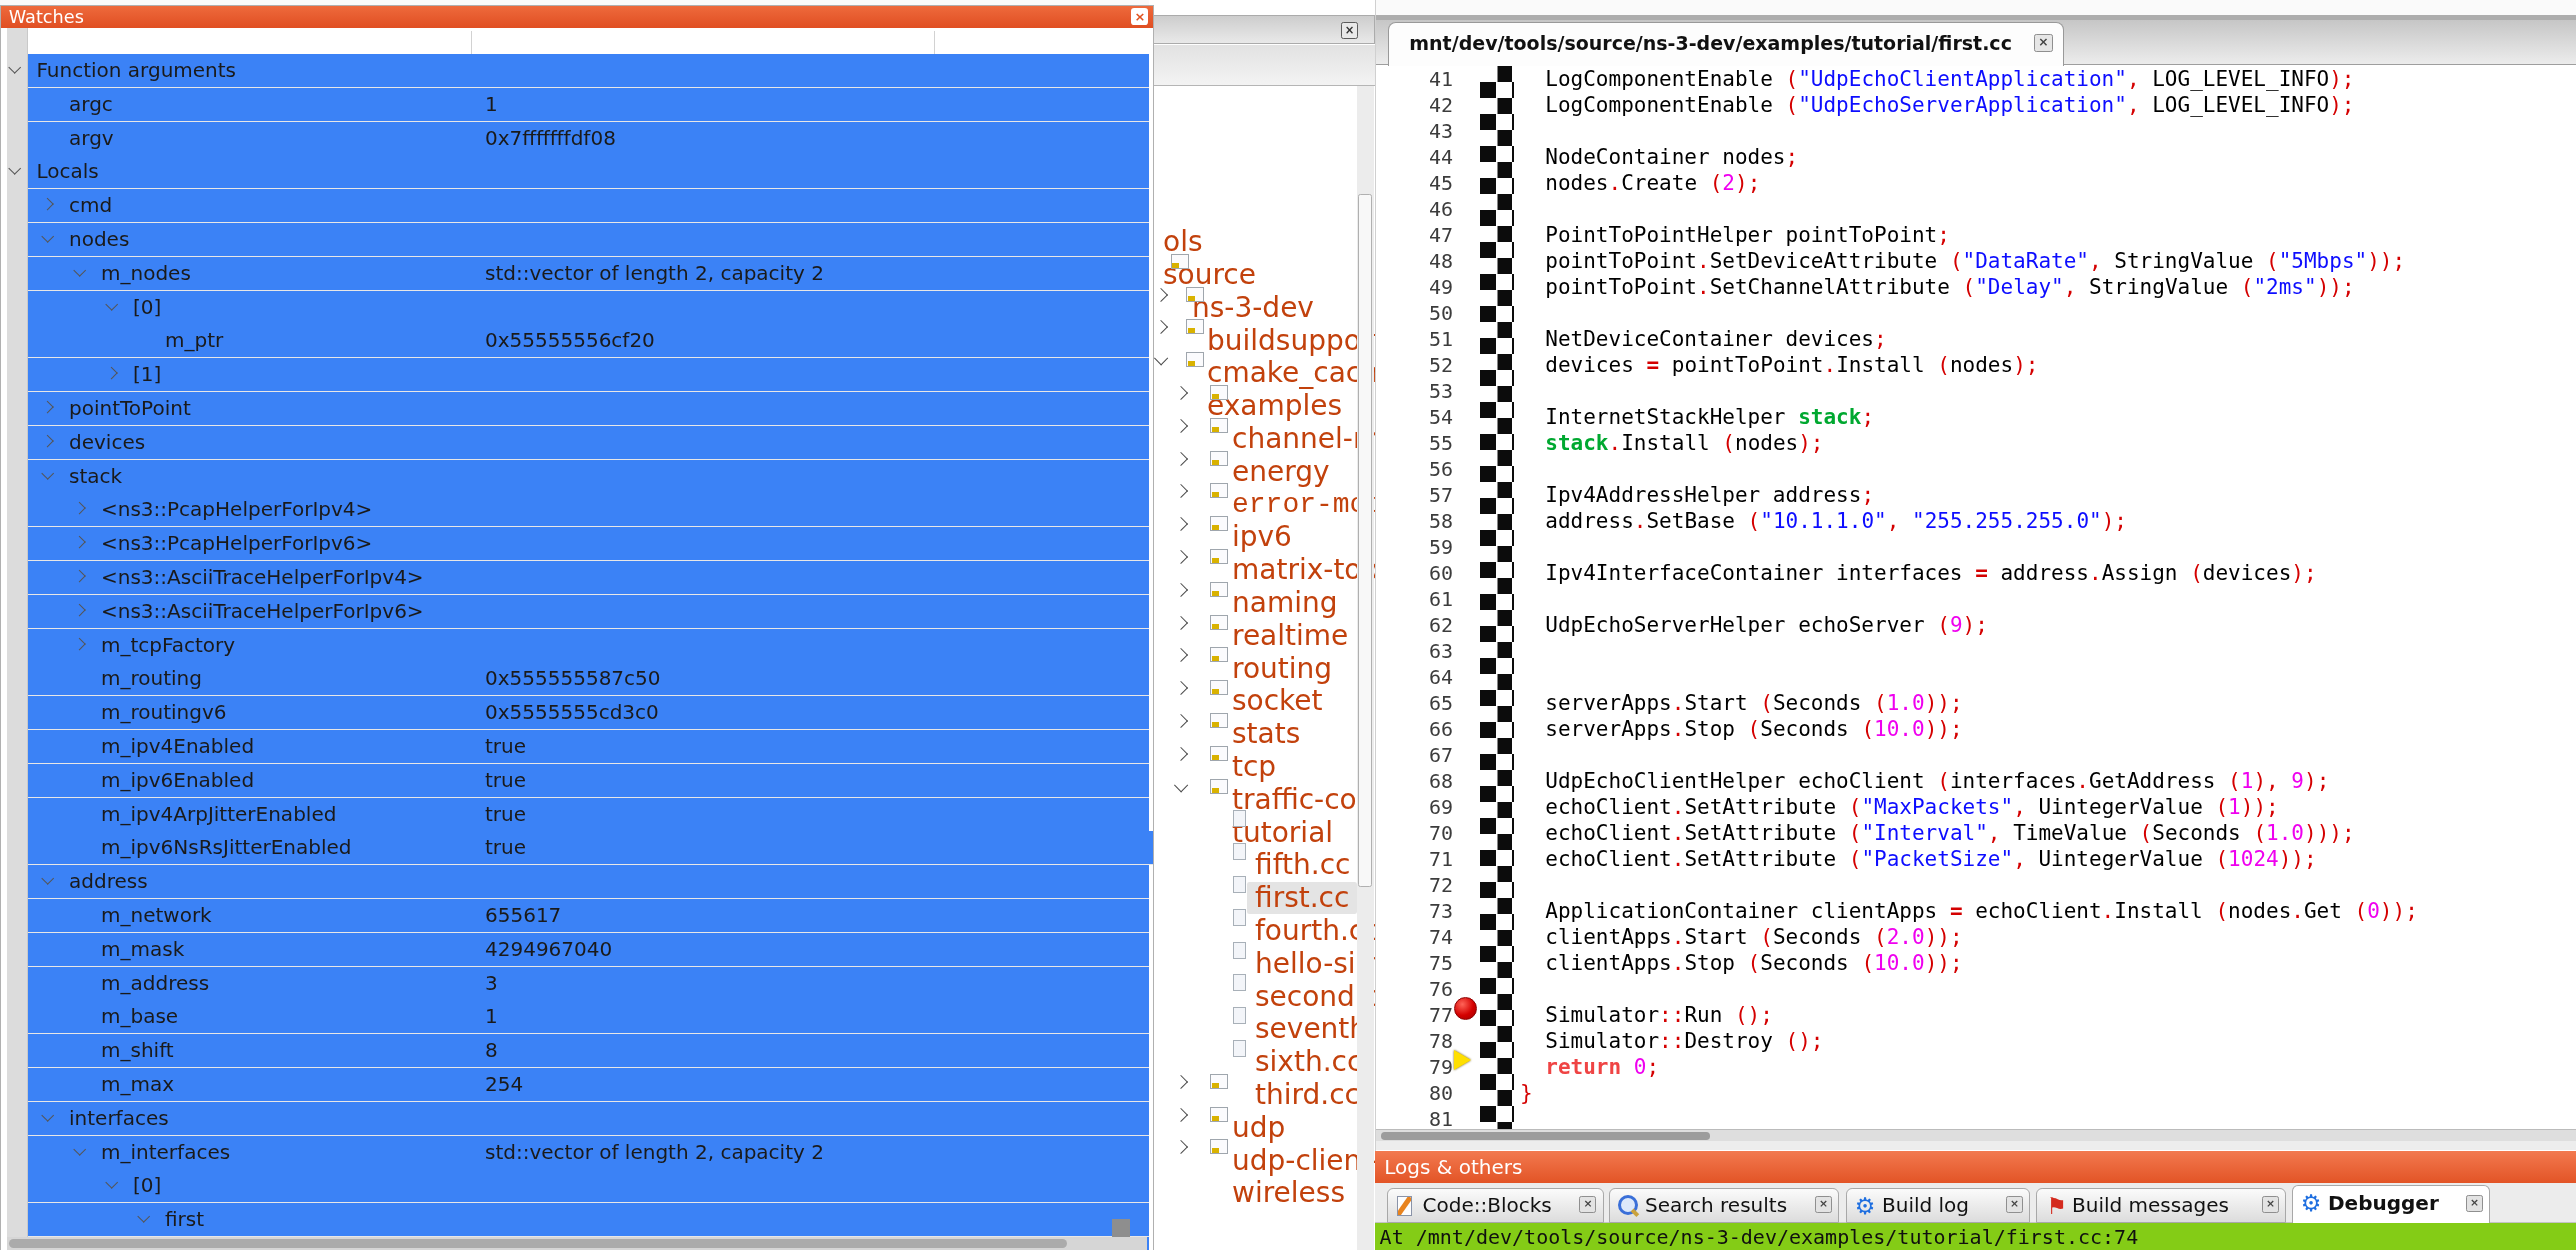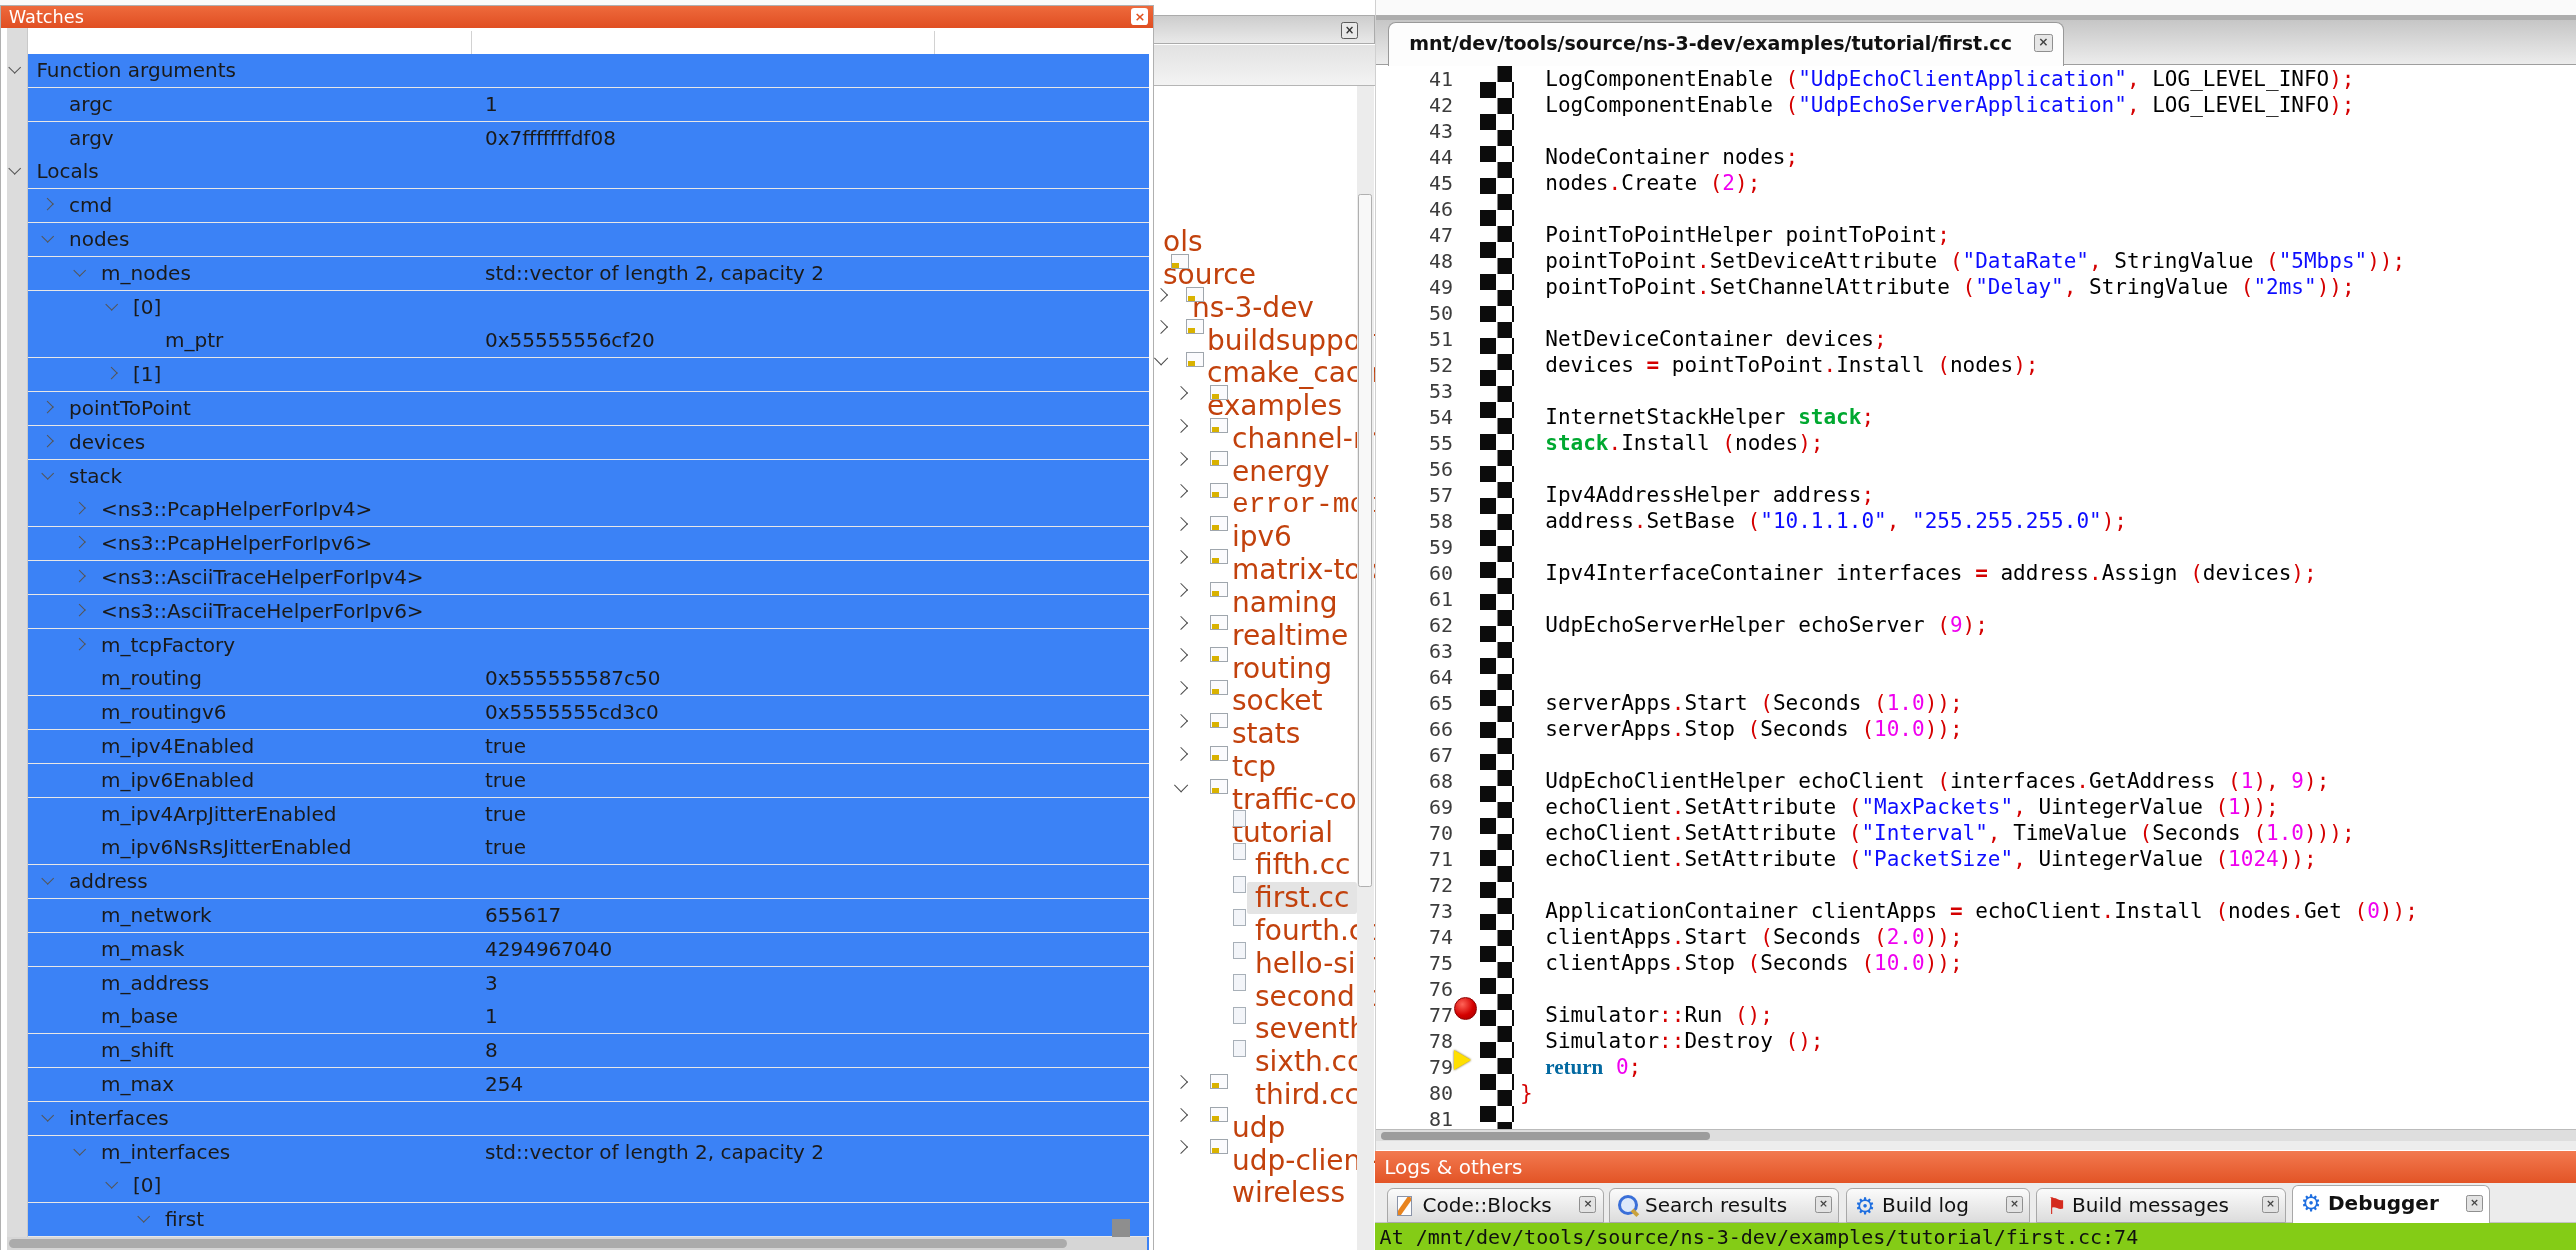--- a/index.html
+++ b/index.html
@@ -47,21 +47,21 @@
   #ed-tab{position:absolute;left:12.3px;top:21.5px;width:676px;height:45px;background:#fdfdfd;border:1.5px solid #999;border-bottom:none;border-radius:7.7px 7.7px 0 0;box-sizing:border-box;}
   #ed-tab-label{position:absolute;left:20px;top:0;font-size:19px;font-weight:bold;line-height:41px;color:#111;white-space:nowrap;}
   #ed-tab-close{position:absolute;right:10.8px;top:11.5px;width:18.4px;height:18.4px;border:1.5px solid #8f8f8f;background:#e6e6e6;border-radius:2.3px;color:#444;font-size:12.3px;font-weight:bold;text-align:center;line-height:15.4px;box-sizing:border-box;}
   #code-area{position:absolute;left:0;top:66px;width:100%;height:1063px;background:#fff;}
   .code-line{position:relative;height:26px;}
   .lnum{position:absolute;left:0;top:0;width:77px;text-align:right;font-family:"DejaVu Sans Mono","Liberation Mono",monospace;font-size:20px;line-height:26px;color:#3c3c3c;}
   .ltext{position:absolute;left:144px;top:0;font-family:"DejaVu Sans Mono","Liberation Mono",monospace;font-size:21px;line-height:26px;color:#000;white-space:pre;}
   .c-r{color:#d40000;}
   .c-s{color:#0d0dff;}
   .c-n{color:#ef00ef;}
-  .c-k{color:#0369a1;font-weight:bold;font-family:Liberation Serif, serif;}
+  .c-k{color:#ef4444;font-weight:bold;}
   .c-g{color:#00a830;font-weight:bold;}
   .c-o{color:#d40000;font-weight:bold;}
   #checker-strip{position:absolute;left:104px;top:66px;width:34px;height:1074px;
      background:linear-gradient(#fff,#fff) 50% 0/1.5px 100% no-repeat,
                 repeating-conic-gradient(#0c0c0c 0% 25%, #fff 25% 50%) 0 0/32px 32px,#0c0c0c;}
   #breakpoint-dot{position:absolute;left:78px;width:23px;height:23px;border-radius:50%;
      background:radial-gradient(circle at 35% 30%, #ff6458, #d40000 55%, #9c0000);border:1.5px solid #8c0000;box-sizing:border-box;}
   #exec-arrow{position:absolute;left:78px;width:0;height:0;border-left:17px solid #ffdf00;border-top:10px solid transparent;border-bottom:10px solid transparent;filter:drop-shadow(0 0 1.2px #6e5600);}
   #ed-hscroll{position:absolute;left:0;top:1129px;width:100%;height:12.3px;background:#dedede;border-top:0.8px solid #bbb;box-sizing:border-box;}
   #ed-hthumb{position:absolute;left:4.6px;top:2.3px;width:329px;height:7.7px;background:#9c9c9c;border-radius:3.8px;}
@@ -551,21 +551,21 @@
             <span class="wval">true</span>
           </div>
           <div class="wrow" style="top: 736px;">
             <span class="wlab" style="left: 73px;">m_ipv6Enabled</span>
             <span class="wval">true</span>
           </div>
           <div class="wrow" style="top: 770px;">
             <span class="wlab" style="left: 73px;">m_ipv4ArpJitterEnabled</span>
             <span class="wval">true</span>
           </div>
-          <div class="wrow" style="top: 803px;">
+          <div class="wrow" style="top: 803px; padding-left: 36px;">
             <span class="wlab" style="left: 73px;">m_ipv6NsRsJitterEnabled</span>
             <span class="wval">true</span>
           </div>
           <div class="wrow" style="top: 837px;">
             <span class="chev open" style="left: 14.6px;"></span>
             <span class="wlab" style="left: 41px;">address</span>
           </div>
           <div class="wrow" style="top: 871px;">
             <span class="wlab" style="left: 73px;">m_network</span>
             <span class="wval">655617</span>

